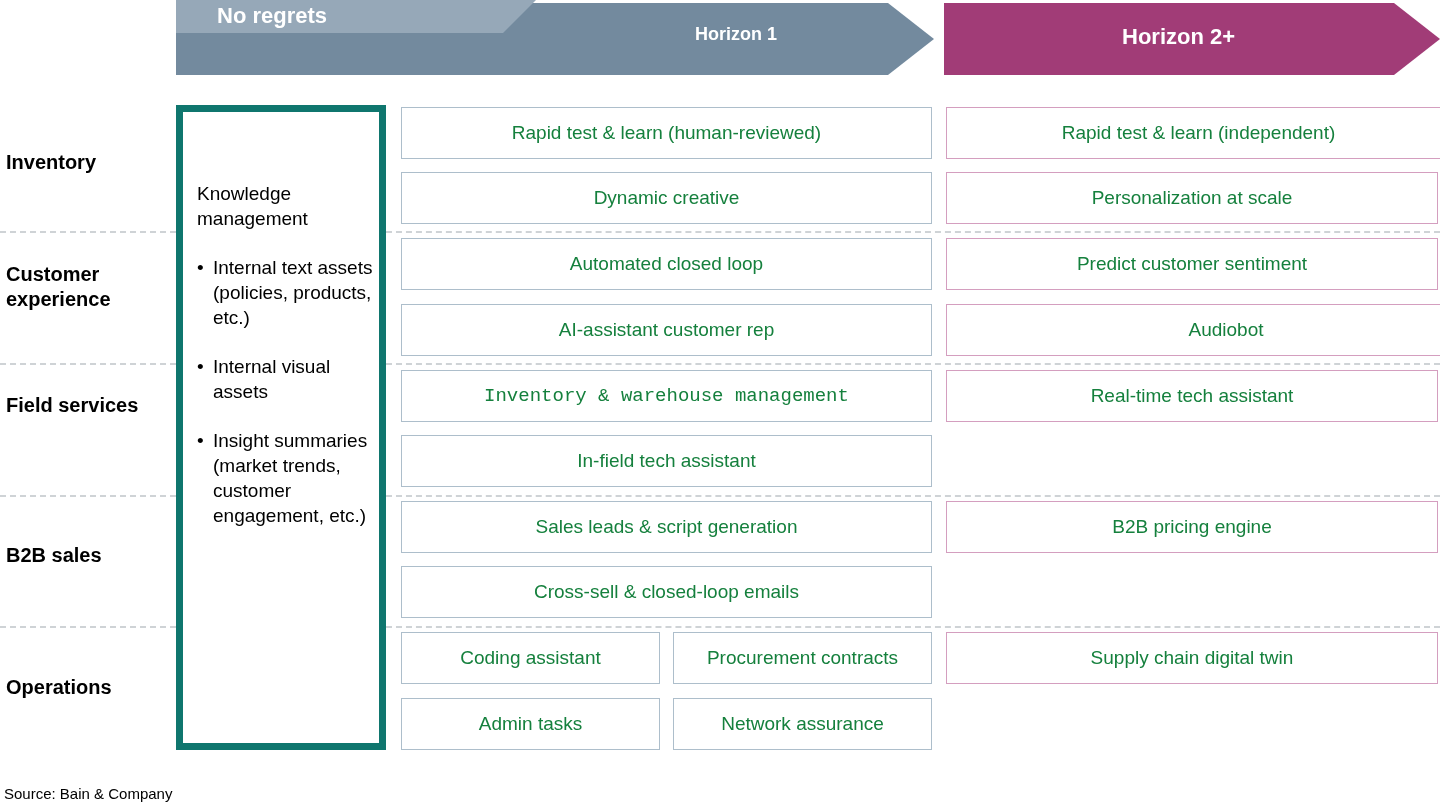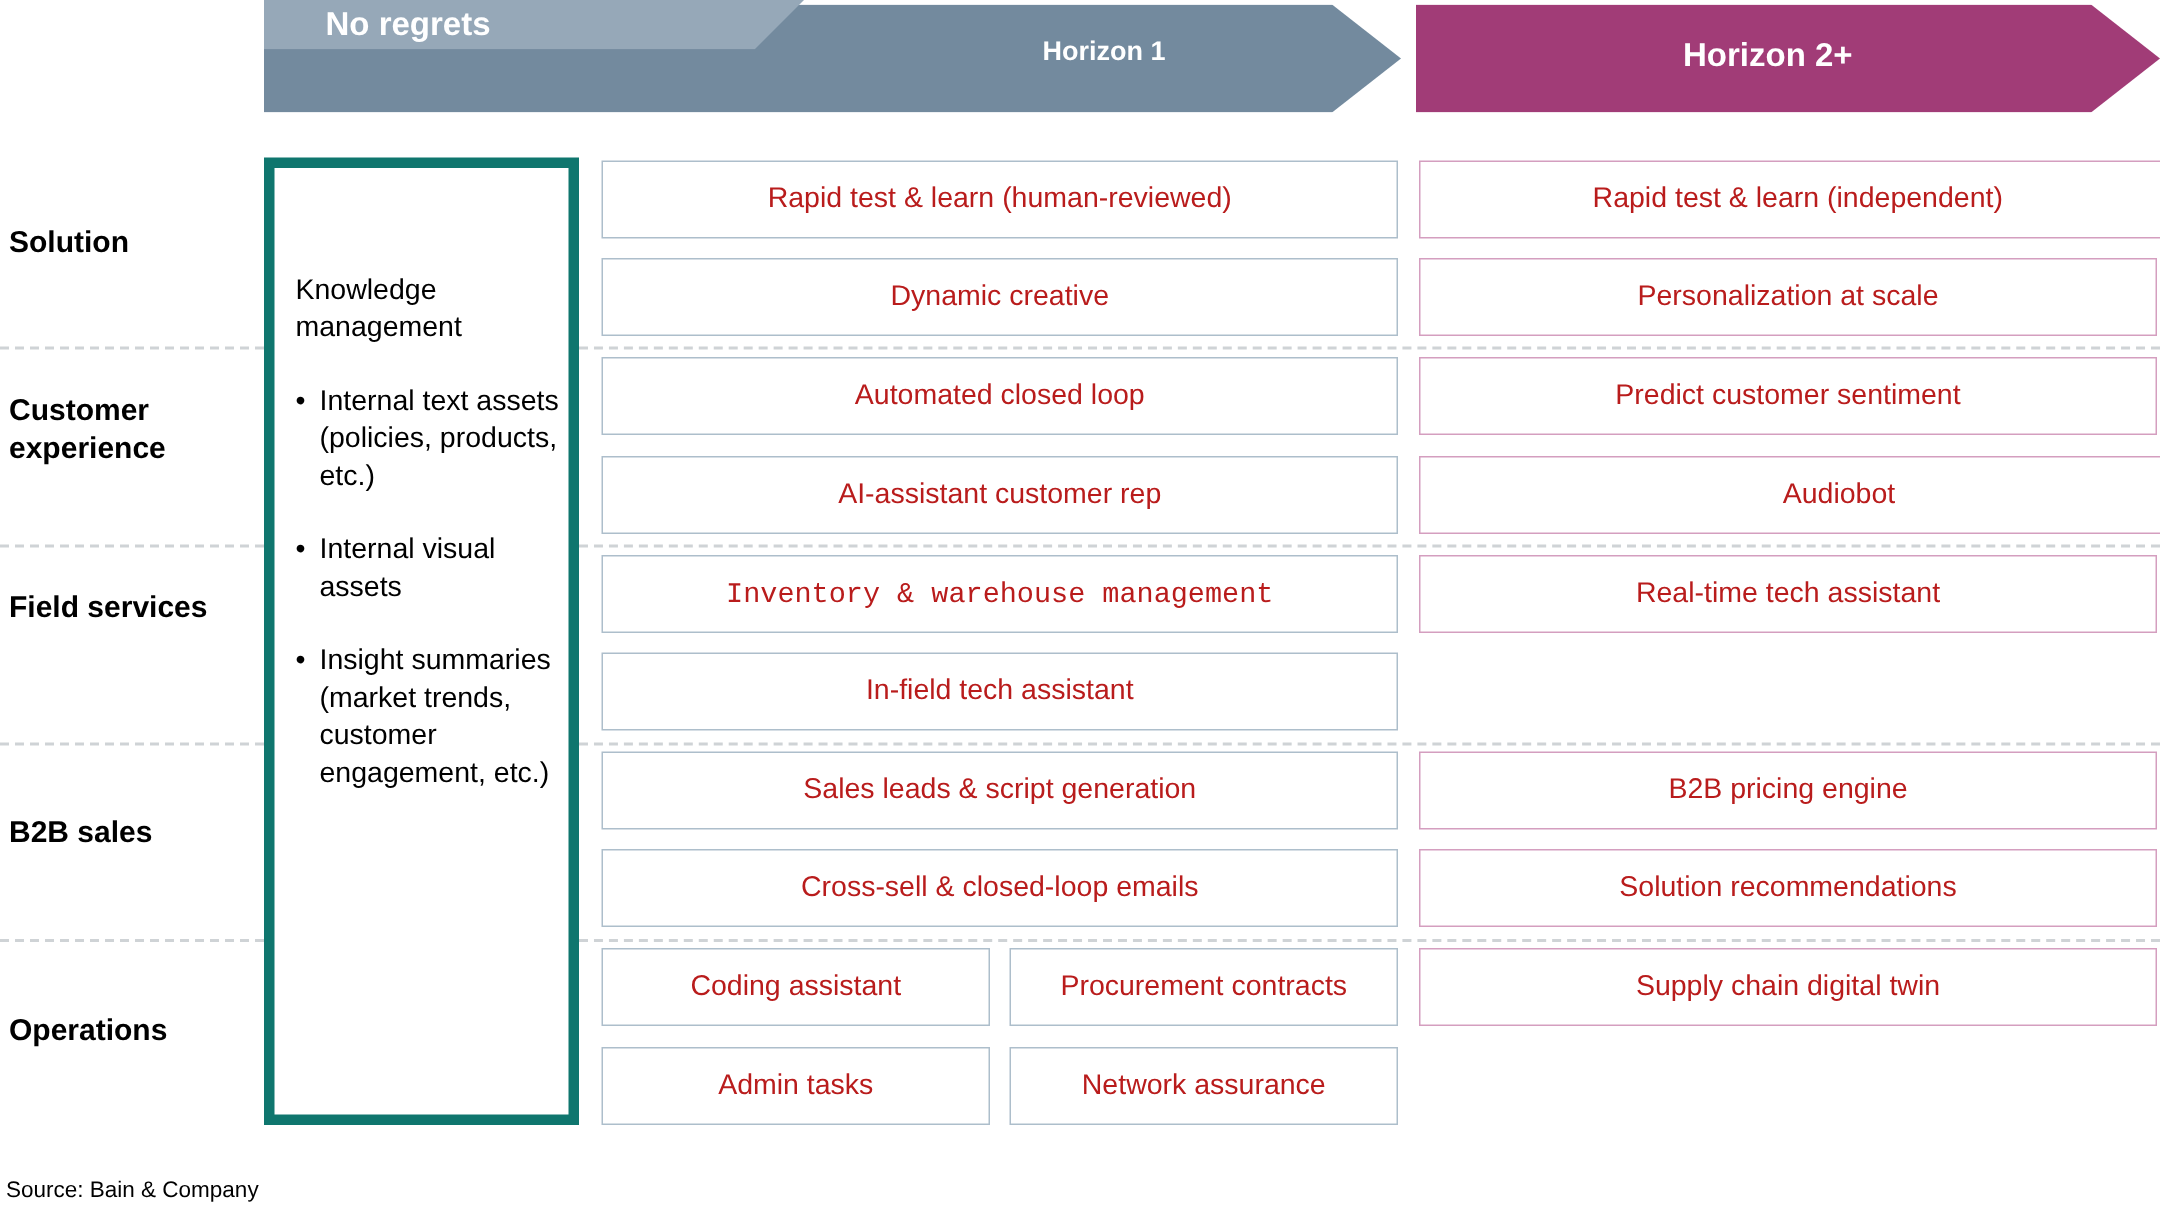--- a/index.html
+++ b/index.html
@@ -144,21 +144,21 @@
   .box {
     position: absolute;
     box-sizing: border-box;
     background: #ffffff;
     display: flex;
     align-items: center;
     justify-content: center;
     font-size: 19px;
     line-height: 22px;
     text-align: center;
-    color: #b91c1c;
+    color: #15803d;
     padding: 0 6px;
   }
   .box.h1 { border: 1.5px solid #adbecb; }
   .box.h2 { border: 1.5px solid #d49ebf; }
 
   
   .source {
     position: absolute;
     left: 4px;
     top: 785px;
@@ -184,21 +184,21 @@
     <div class="km-body">
       <div class="km-title">Knowledge management</div>
       <ul class="km-list">
         <li>Internal text assets (policies, products, etc.)</li>
         <li>Internal visual assets</li>
         <li>Insight summaries (market trends, customer engagement, etc.)</li>
       </ul>
     </div>
   </div>
 
-  <div class="row-label" style="top:45px">Solution</div>
+  <div class="row-label" style="top:45px">Inventory</div>
   <div class="row-label" style="top:157px">Customer experience</div>
   <div class="row-label" style="top:288px">Field services</div>
   <div class="row-label" style="top:438px">B2B sales</div>
   <div class="row-label" style="top:570px">Operations</div>
 
   <div class="row-divider rd-left" style="top:126px"></div>
   <div class="row-divider rd-right" style="top:126px"></div>
   <div class="row-divider rd-left" style="top:258px"></div>
   <div class="row-divider rd-right" style="top:258px"></div>
   <div class="row-divider rd-left" style="top:390px"></div>
@@ -216,21 +216,20 @@
   <div class="box h2" style="left:946px; top:133px; width:492px; height:52px;">Predict customer sentiment</div>
   <div class="box h2" style="left:946px; top:199px; width:560px; height:52px;">Audiobot</div>
 
   <div class="box h1" style="left:401px; top:265px; width:531px; height:52px;font-family:Liberation Mono, monospace;">Inventory &amp; warehouse management</div>
   <div class="box h1" style="left:401px; top:330px; width:531px; height:52px;">In-field tech assistant</div>
   <div class="box h2" style="left:946px; top:265px; width:492px; height:52px;">Real-time tech assistant</div>
 
   <div class="box h1" style="left:401px; top:396px; width:531px; height:52px;">Sales leads &amp; script generation</div>
   <div class="box h1" style="left:401px; top:461px; width:531px; height:52px;">Cross-sell &amp; closed-loop emails</div>
   <div class="box h2" style="left:946px; top:396px; width:492px; height:52px;">B2B pricing engine</div>
-  <div class="box h2" style="left:946px; top:461px; width:492px; height:52px;">Solution recommendations</div>
 
   <div class="box h1" style="left:401px; top:527px; width:259px; height:52px;">Coding assistant</div>
   <div class="box h1" style="left:673px; top:527px; width:259px; height:52px;">Procurement contracts</div>
   <div class="box h1" style="left:401px; top:593px; width:259px; height:52px;">Admin tasks</div>
   <div class="box h1" style="left:673px; top:593px; width:259px; height:52px;">Network assurance</div>
   <div class="box h2" style="left:946px; top:527px; width:492px; height:52px;">Supply chain digital twin</div>
 
 </div>
 
 <div class="source">Source: Bain &amp; Company</div>

